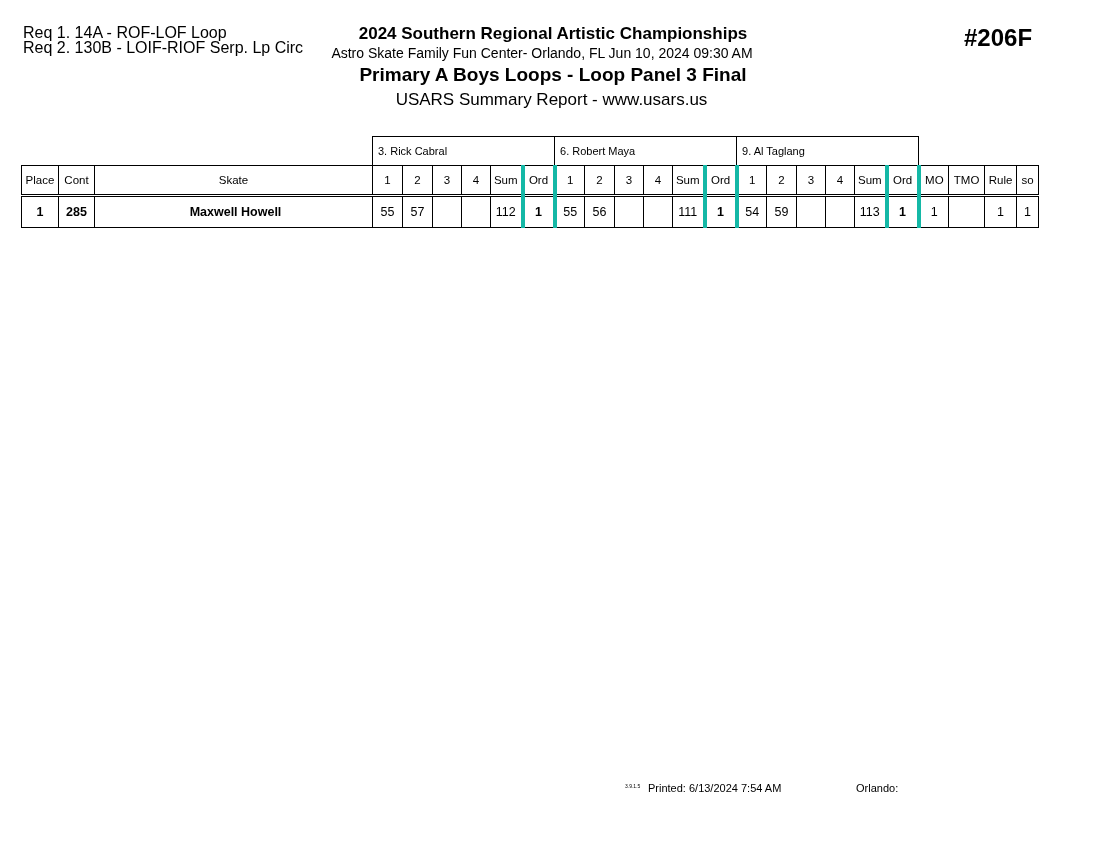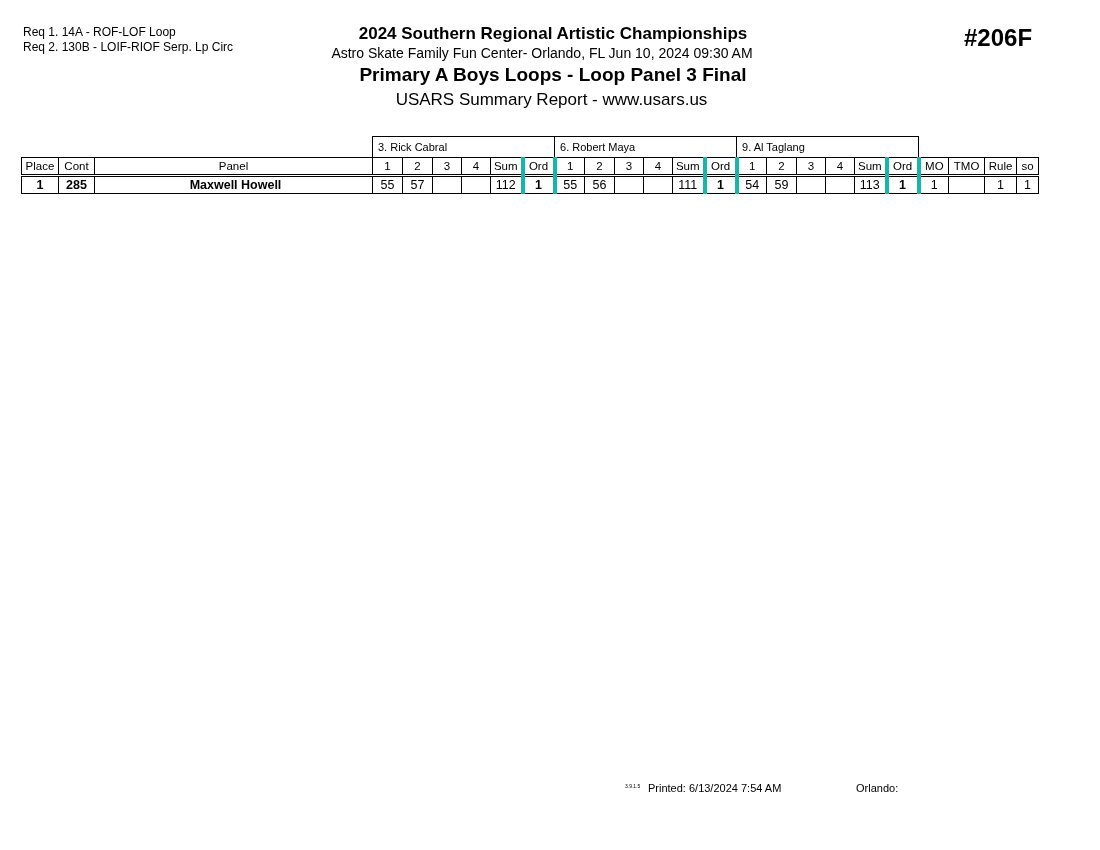--- a/index.html
+++ b/index.html
@@ -1,26 +1,26 @@
 <!DOCTYPE html>
 <html><head>
 <meta charset="utf-8">
 <style>
   html, body { margin:0; padding:0; background:#ffffff; }
   body { width:1100px; height:850px; position:relative; font-family:"Liberation Sans", sans-serif; color:#000; overflow:hidden; }
   .abs { position:absolute; white-space:nowrap; }
-  .req { font-size:12px; line-height:15px; }
+  .req { font-size:16px; line-height:15px; }
   .title1 { font-size:17px; font-weight:bold; left:0; width:1106px; text-align:center; }
   .venue { font-size:14px; left:0; width:1084px; text-align:center; }
   .title2 { font-size:19px; font-weight:bold; left:0; width:1106px; text-align:center; }
   .title3 { font-size:17px; left:0; width:1103px; text-align:center; }
   .num { font-size:24px; font-weight:bold; }
 
   table { border-collapse:collapse; position:absolute; font-size:11.5px; table-layout:fixed; }
-  td { border:1px solid #000; padding:0 2px; height:18px; box-sizing:border-box; text-align:center; overflow:hidden; white-space:nowrap; }
+  td { border:1px solid #000; padding:8px 2px; height:18px; box-sizing:border-box; text-align:center; overflow:hidden; white-space:nowrap; }
   td.l { text-align:center; }
   td.r { }
   td.b { font-weight:bold; }
   td.thickL { border-left:4px solid #14b8a6; }
   td.judge { text-align:left; padding-left:5px; font-size:11px; height:21px; border-bottom:1px solid #000; }
   td.blank { border:none; }
   tr.hdr td { border-bottom:3px double #000; }
   tr.row td { font-size:12.5px; }
   .footer { font-size:11px; }
   .ver { font-size:5px; }
@@ -69,21 +69,21 @@
       <tr>
     <td class="blank" colspan="3"></td>
     <td class="judge" colspan="6">3.  Rick Cabral</td>
     <td class="judge" colspan="6">6.  Robert Maya</td>
     <td class="judge" colspan="6">9.  Al Taglang</td>
     <td class="blank" colspan="4"></td>
   </tr>
   <tr class="hdr">
     <td class="l">Place</td>
     <td>Cont</td>
-    <td class="l">Panel</td>
+    <td class="l">Skate</td>
 
     <td>1</td>
     <td>2</td>
     <td>3</td>
     <td>4</td>
     <td>Sum</td>
     <td class="thickL">Ord</td>
 
     <td class="thickL">1</td>
     <td>2</td>

